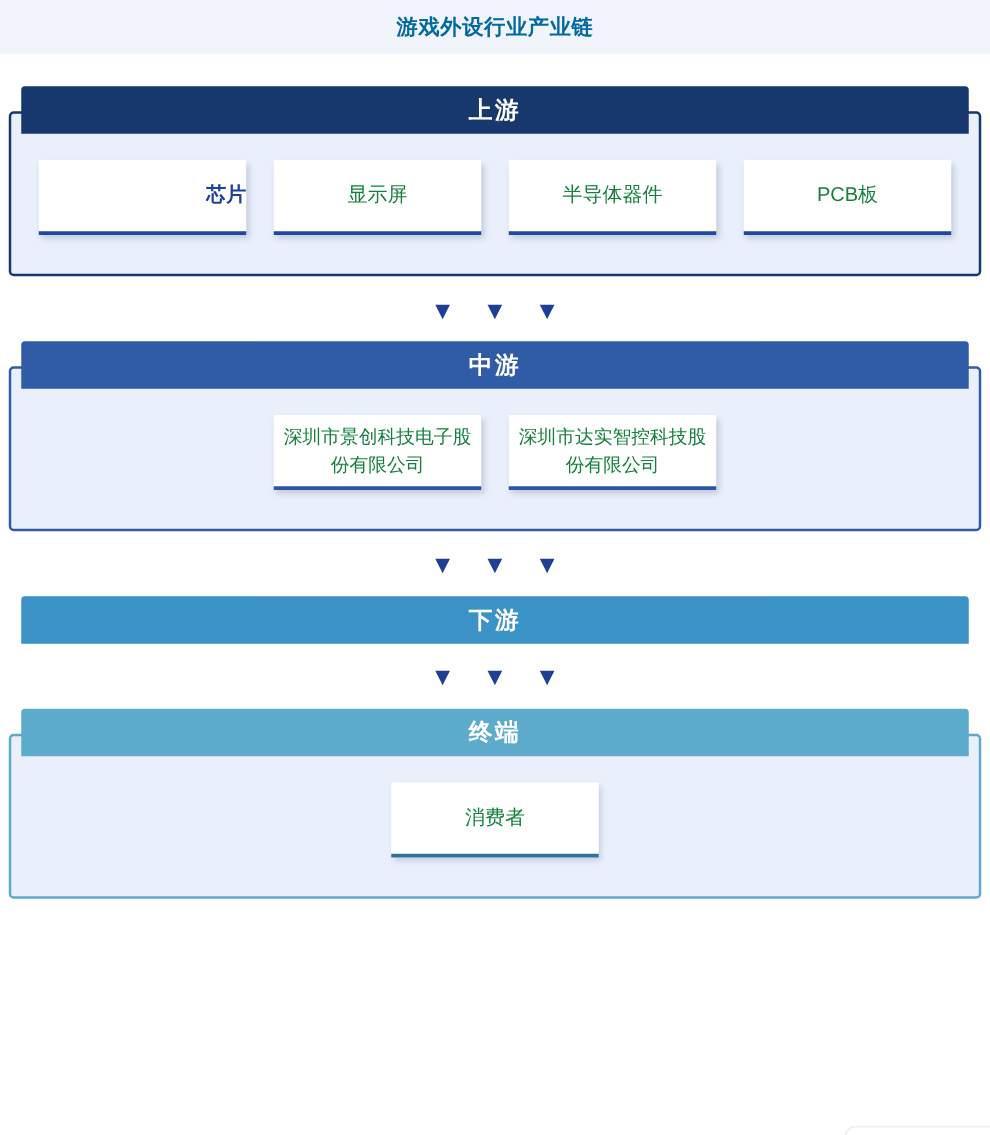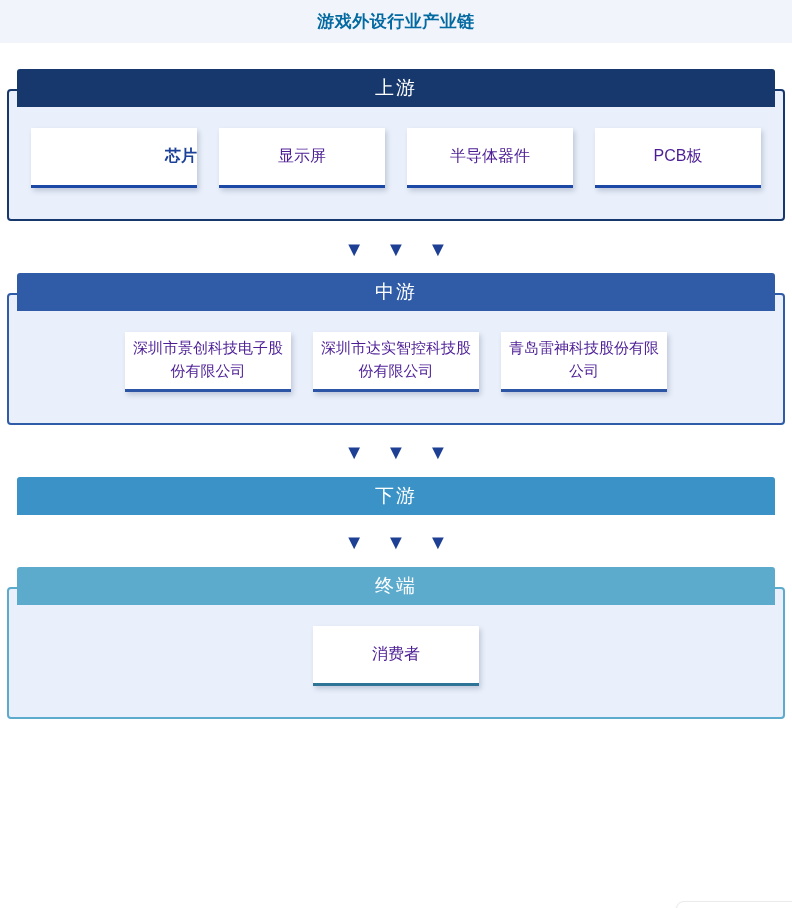--- a/index.html
+++ b/index.html
@@ -11,40 +11,40 @@
   .title-band{
     height:43px;display:flex;align-items:center;justify-content:center;
     background:#f1f4fb;
   }
   .page-title{font-size:17px;font-weight:bold;color:#232d94;letter-spacing:.5px;}
 
   .tier{margin:0 7px;}
   .tier-header{
     margin:0 10px;height:38px;position:relative;z-index:2;
     display:flex;align-items:center;justify-content:center;
-    color:#fff;font-size:19px;font-weight:normal;letter-spacing:2px;
+    color:#fff;font-size:19px;font-weight:bold;letter-spacing:2px;
     background:var(--header,#17386d);
     border-radius:3px 3px 0 0;
   }
   .tier-box{
     margin-top:-18px;height:132px;box-sizing:border-box;
     border:2px solid var(--border,#17386d);
     border-radius:4px;
     background:var(--body-bg,#eaf0fb);
     padding-top:37px;
   }
   .card-row{display:flex;justify-content:center;gap:22px;}
   .card{
     width:166px;height:60px;box-sizing:border-box;background:#ffffff;
     border-bottom:3px solid var(--accent,#1c49a5);
     box-shadow:2px 3px 5px rgba(40,60,100,.22);
     display:flex;align-items:center;justify-content:center;
-    text-align:center;font-size:16px;color:#4c1d95;
+    text-align:center;font-size:16px;color:#15803d;
   }
-  .tier[data-tier="1"] .card{font-size:15px;line-height:23px;padding:0 8px;font-family:Liberation Mono, monospace;}
+  .tier[data-tier="1"] .card{font-size:15px;line-height:23px;padding:0 8px;}
   .card.highlight{color:#1c4198;font-weight:bold;justify-content:flex-end;}
 
   .arrow-row{
     height:18px;display:flex;align-items:center;justify-content:center;gap:22px;
     color:#1d3f94;
   }
   .arrow-row .tri{font-size:20px;line-height:18px;}
 
   #tier-0{margin-top:26px;}
   #arrows-0{margin-top:19px;}
@@ -100,23 +100,20 @@
     <span>中游</span>
   </div>
   <div class="tier-box">
     <div class="card-row">
       <div class="card">
         <span>深圳市景创科技电子股份有限公司</span>
       </div>
       <div class="card">
         <span>深圳市达实智控科技股份有限公司</span>
       </div>
-      <div class="card">
-        <span>青岛雷神科技股份有限公司</span>
-      </div>
     </div>
   </div>
 </section>
 
 <div class="arrow-row" id="arrows-1" style="color: rgb(29, 63, 148);">
   <span class="tri">▼</span>
   <span class="tri">▼</span>
   <span class="tri">▼</span>
 </div>
 

